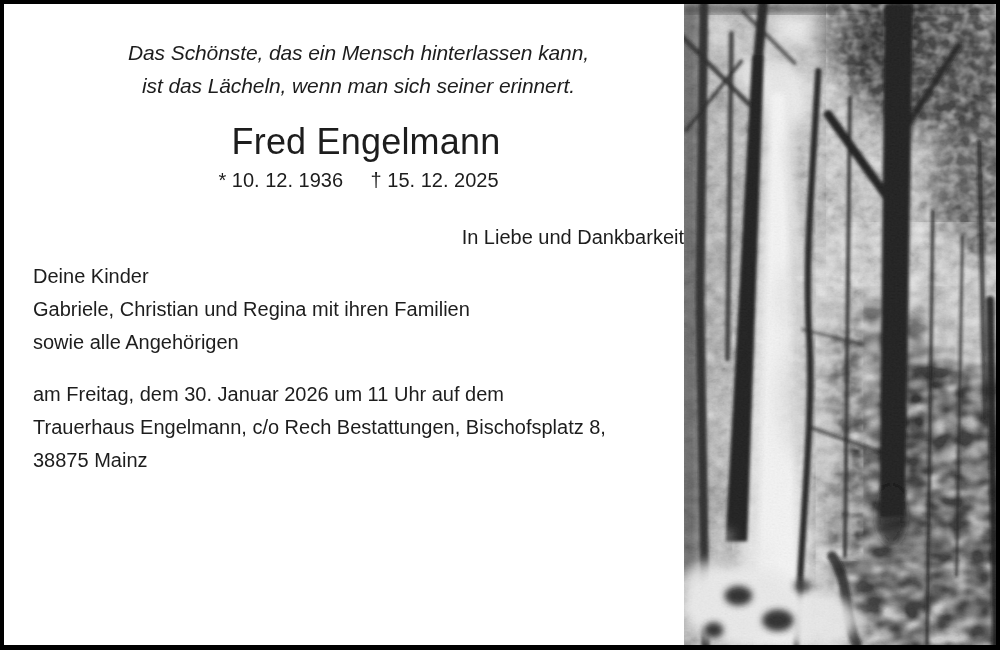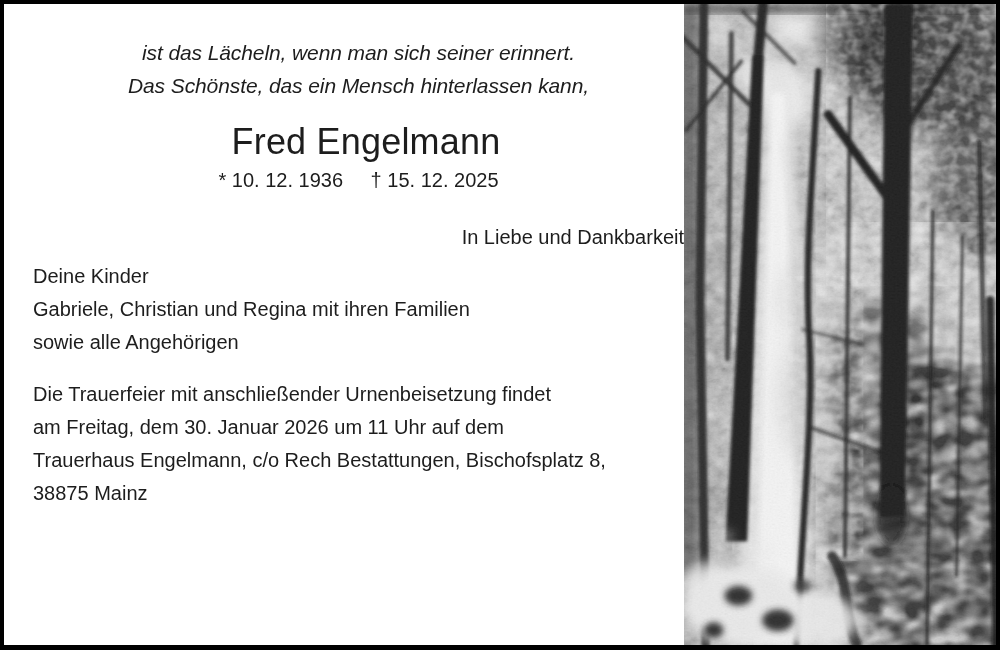--- a/index.html
+++ b/index.html
@@ -38,42 +38,41 @@
   .ceremony   { margin-top:19px; font-size:20px; line-height:33px; }
 </style>
 </head>
 <body>
 
 <div class="stage">
 
   <div class="paper">
 
     <div class="epigraph center-txt">
+      <div>Das Schönste, das ein Mensch hinterlassen kann,</div>
       <div>ist das Lächeln, wenn man sich seiner erinnert.</div>
-      <div>Das Schönste, das ein Mensch hinterlassen kann,</div>
     </div>
 
 
     <div class="deceased-name center-txt">Fred Engelmann</div>
 
     <div class="dates center-txt">
       <span class="birth">* 10. 12. 1936</span>
       <span class="death">† 15. 12. 2025</span>
     </div>
 
     <div class="condolence left-txt">In Liebe und Dankbarkeit</div>
 
     <div class="mourners left-txt">
       <div>Deine Kinder</div>
       <div>Gabriele, Christian und Regina mit ihren Familien</div>
       <div>sowie alle Angehörigen</div>
     </div>
 
     <div class="ceremony left-txt">
-      <div>Die Trauerfeier mit anschließender Urnenbeisetzung findet</div>
       <div>am Freitag, dem 30. Januar 2026 um 11 Uhr auf dem</div>
       <div>Trauerhaus Engelmann, c/o Rech Bestattungen, Bischofsplatz 8,</div>
       <div>38875 Mainz</div>
     </div>
 
   </div>
 
   <div class="photo-wrap">
     <svg viewBox="0 0 316 650" preserveAspectRatio="none">
       <defs>

